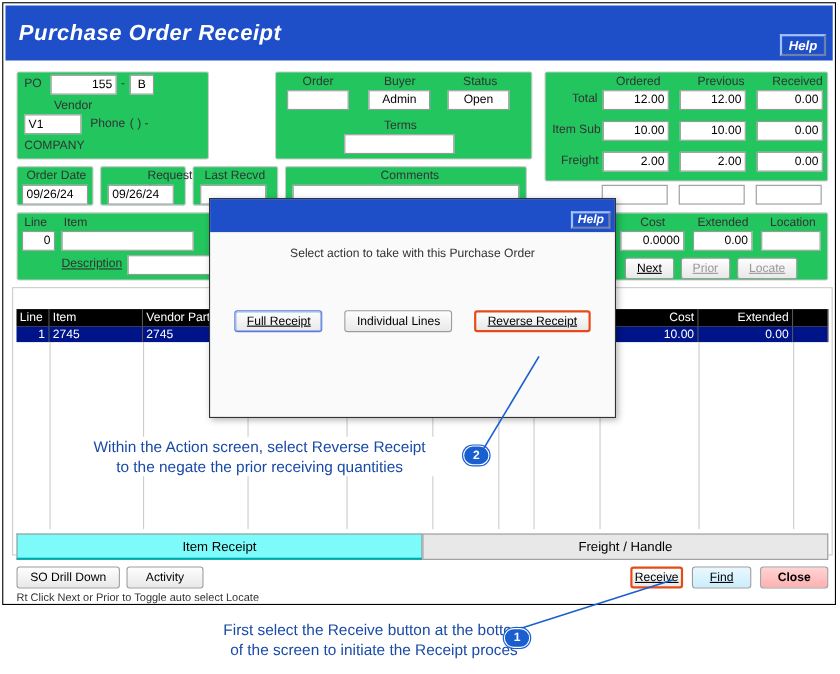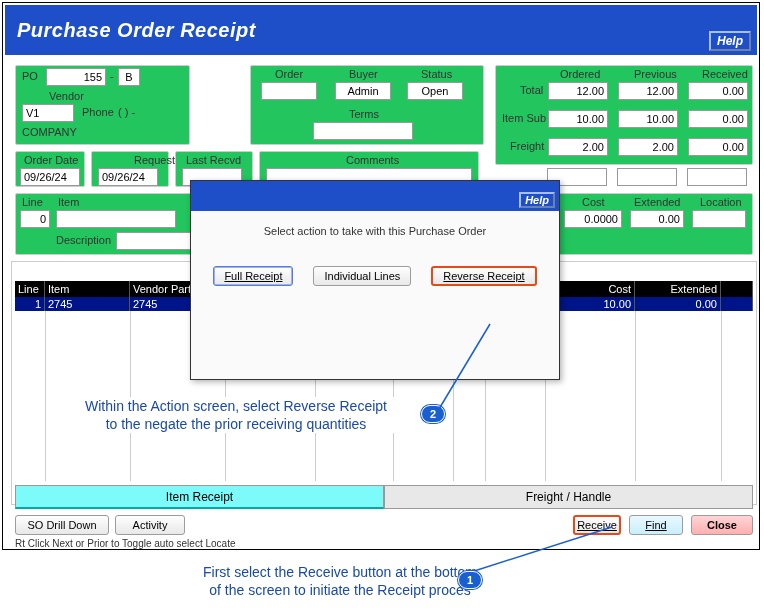--- a/index.html
+++ b/index.html
@@ -35,21 +35,21 @@
   .tab { flex: 1; display: flex; align-items: center; justify-content: center; border: 1px solid #999; font-size: 12px; height: 24px; }
   .tab.active { background: #7dfbfb; border-bottom: 2px solid #00aaaa; font-weight: normal; }
   .tab.inactive { background: #e8e8e8; }
 
   .bottom-bar { position: absolute; left: 10px; top: 460px; width: 738px; }
 
   .action-modal { position: absolute; left: 185px; top: 125px; width: 370px; height: 200px; border: 1px solid #333; background: #fafafa; box-shadow: 2px 2px 6px rgba(0,0,0,0.3); }
   .modal-title { height: 30px; background: #1f4fc8; position: relative; }
   .modal-help { position: absolute; right: 4px; bottom: 3px; background: #1f4fc8; color: #fff; border: 2px outset #a3c1ff; padding: 0px 4px; font-size: 11px; font-weight: bold; font-style: italic; }
   .modal-text { text-align: center; margin-top: 14px; font-size: 11px; color: #333; }
-  .modal-btns { display: flex; justify-content: center; gap: 20px; margin-top: 29px; }
+  .modal-btns { display: flex; justify-content: center; gap: 20px; margin-top: 45px; }
 
   .highlight-red { border: 2px solid #e64a19 !important; border-radius: 3px; }
 
   .callout { position: absolute; color: #1a4aa8; font-size: 14px; text-align: center; line-height: 1.3; }
   .num-badge { position: absolute; width: 24px; height: 18px; background: #1a5fd0; color: #fff; border-radius: 10px; display: flex; align-items: center; justify-content: center; font-size: 11px; font-weight: bold; border: 1px solid #fff; box-shadow: 0 0 0 1px #1a5fd0; }
 
   svg.connector { position: absolute; pointer-events: none; }
 
   .grid-border { position: absolute; border: 1px solid #ccc; }
 </style>
@@ -128,30 +128,41 @@
 
   <div class="input-like input-right" style="left:542px; top:113px; width:60px;"></div>
   <div class="input-like input-right" style="left:612px; top:113px; width:60px;"></div>
   <div class="input-like input-right" style="left:682px; top:113px; width:60px;"></div>
 
   <div class="fieldset-box" style="left:10px; top:138px; width:738px; height:62px;">
     <span class="label" style="left:6px; top:2px;">Line</span>
     <div class="input-like input-right" style="left:4px; top:16px; width:30px;">0</div>
     <span class="label" style="left:42px; top:2px;">Item</span>
     <div class="input-like" style="left:40px; top:16px; width:120px;"></div>
-    <span class="label" style="left:40px; top:40px;">Description</span>
+    <span class="label" style="left:40px; top:40px;text-decoration:underline;">Description</span>
     <div class="input-like" style="left:100px; top:38px; width:320px;"></div>
 
     <span class="label" style="left:566px; top:2px;">Cost</span>
     <div class="input-like input-right" style="left:548px; top:16px; width:58px;">0.0000</div>
     <span class="label" style="left:618px; top:2px;">Extended</span>
     <div class="input-like input-right" style="left:614px; top:16px; width:54px;">0.00</div>
     <span class="label" style="left:684px; top:2px;">Location</span>
     <div class="input-like" style="left:676px; top:16px; width:54px;"></div>
 
+    <div style="position:absolute; left:552px; top:40px; display:flex; gap:6px;">
+      <button class="btn">
+          <u>Next</u>
+        </button>
+      <button class="btn disabled">
+          <u>Prior</u>
+        </button>
+      <button class="btn disabled">
+          <u>Locate</u>
+        </button>
+    </div>
   </div>
 
   <div class="grid-border" style="left:6px; top:206px; width:746px; height:244px;"></div>
 
   <div class="table-header">
     <div class="th th-line">Line</div>
     <div class="th th-item">Item</div>
     <div class="th th-vendor">Vendor Part</div>
     <div class="th th-gap1"></div>
     <div class="th th-d">d</div>

